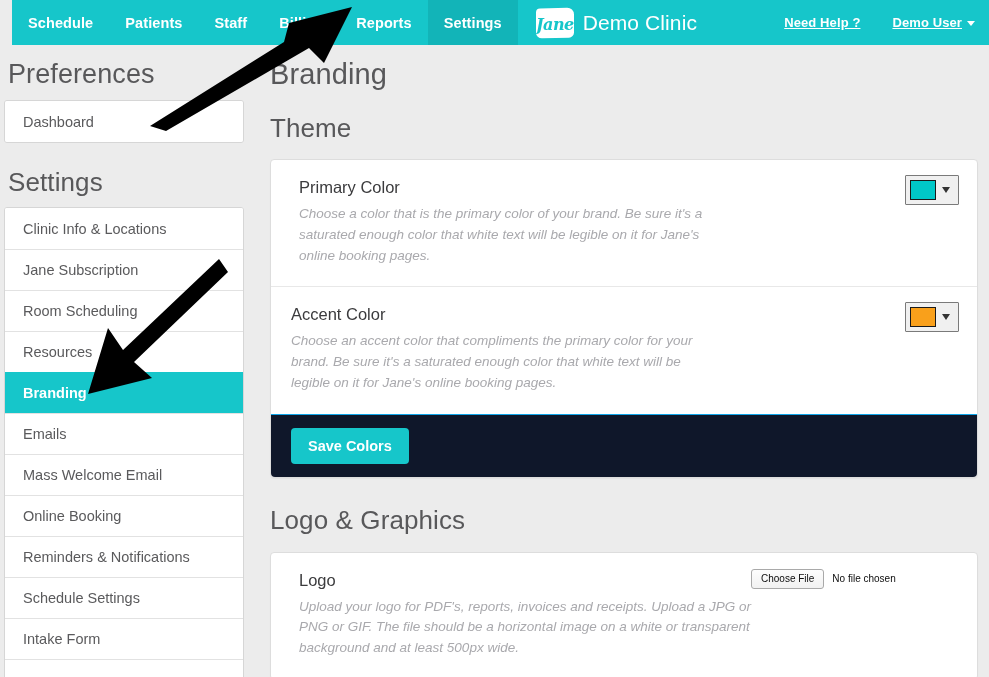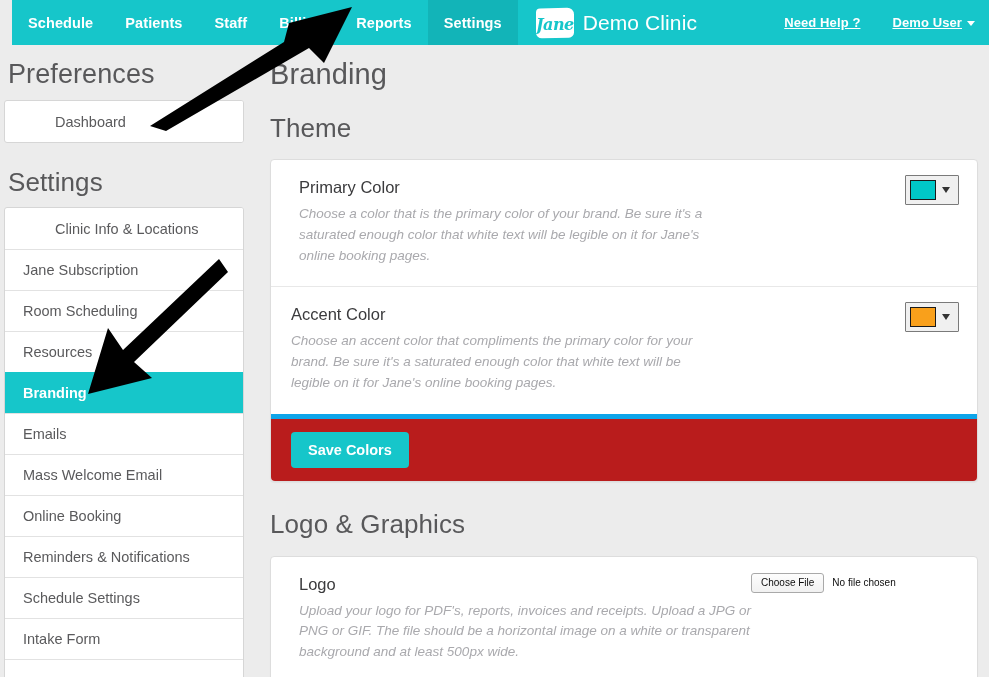--- a/index.html
+++ b/index.html
@@ -107,21 +107,21 @@
   .side-item {
     height: 41px;
     display: flex; align-items: center;
     padding-left: 18px;
     font-size: 14.5px;
     color: #5a5a5c;
     border-top: 1px solid #e2e2e2;
     background: #ffffff;
     cursor: pointer;
   }
-  .side-item:first-child { border-top: none; margin-left: 32px; }
+  .side-item:first-child { border-top: none; }
   .side-item.active {
     background: #16c6ca;
     color: #ffffff;
     font-weight: bold;
     border-top-color: #16c6ca;
   }
 
   
   .main {
     position: absolute;
@@ -166,22 +166,22 @@
   }
   .row-desc {
     font-size: 13.5px;
     line-height: 1.54;
     color: #a9a9ad;
     font-style: italic;
     margin: 0;
     max-width: 420px;
   }
   .card-footer {
-    border-top: 5px solid #0ea5e9;
-    background: #b91c1c;
+    border-top: 1px solid #0ea5e9;
+    background: #0f172a;
     padding: 13px 20px;
     border-radius: 0 0 4px 4px;
   }
   .btn-primary {
     display: inline-block;
     background: #16c6ca;
     color: #ffffff;
     font-size: 14.5px;
     font-weight: bold;
     border: none;

